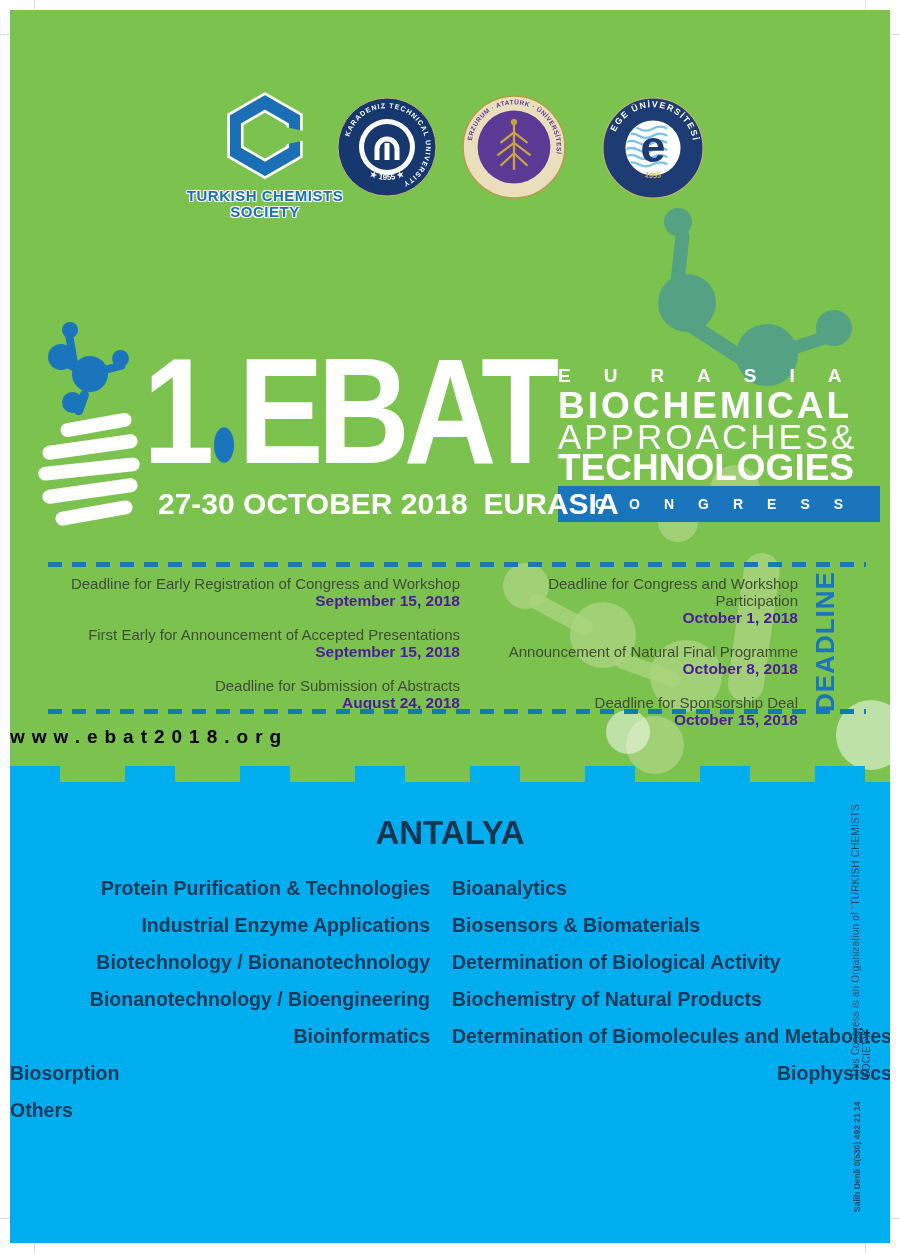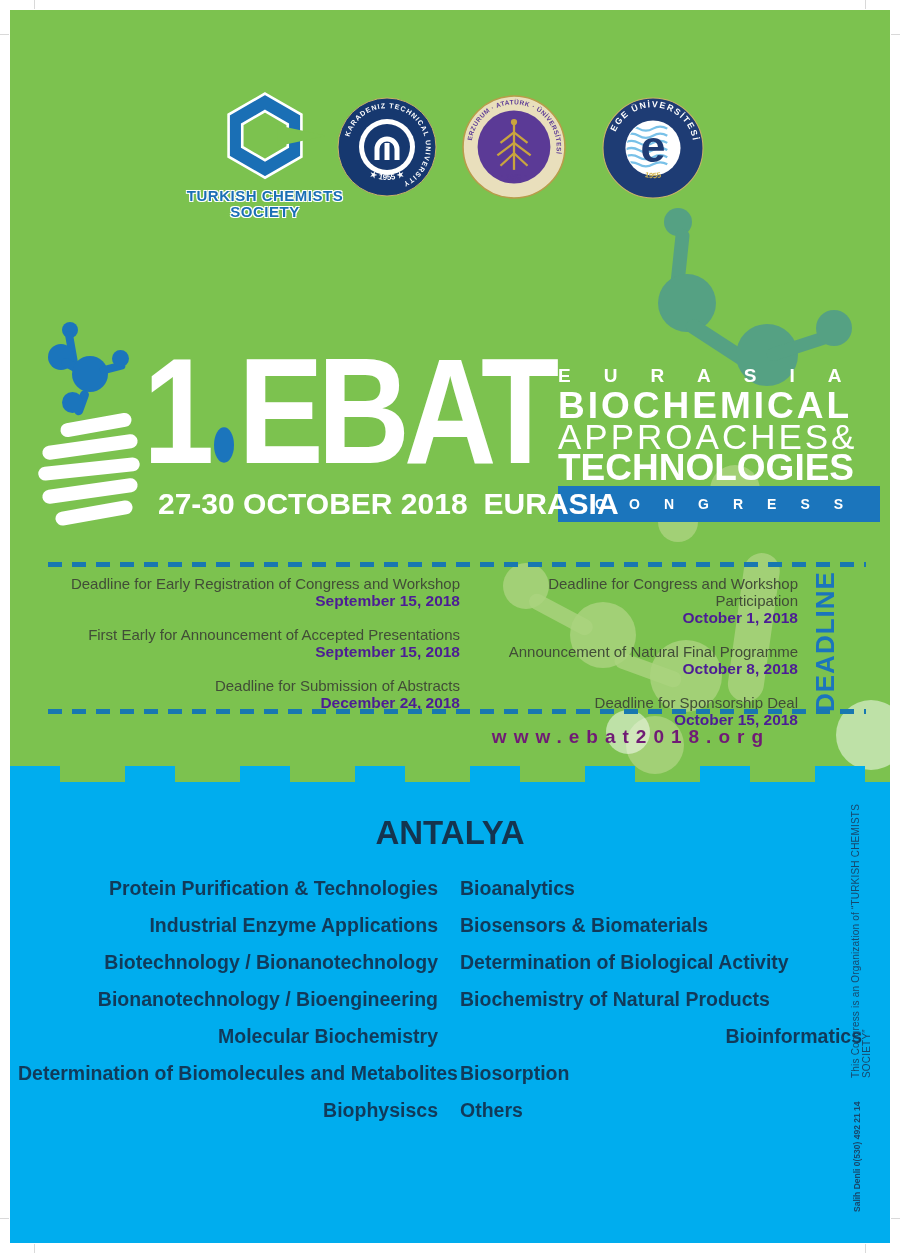--- a/index.html
+++ b/index.html
@@ -42,31 +42,31 @@
   
   .dash-line{position:absolute;left:38px;right:24px;height:5px;
              background:repeating-linear-gradient(90deg,#1878b0 0 14px,transparent 14px 24px);}
   .dl-col{position:absolute;text-align:right;color:#414d37;}
   .dl-item{margin-bottom:17px;}
   .dl-label{font-size:15px;line-height:17px;}
   .dl-date{font-size:15.5px;font-weight:bold;line-height:17px;color:#4c1d95;}
   .deadline-vert{position:absolute;left:800px;top:562px;height:140px;width:34px;
                  writing-mode:vertical-rl;transform:rotate(180deg);
                  color:#1b75bc;font-weight:bold;font-size:26px;letter-spacing:1px;}
-  .url{position:absolute;left:0;top:716px;width:760px;text-align:right;color:#701a75;
+  .url{position:absolute;left:0;top:716px;width:760px;text-align:left;color:#000000;
        font-weight:bold;font-size:19px;letter-spacing:7px;}
 
   
   .teeth{position:absolute;left:0;top:756px;width:880px;height:17px;
          background:repeating-linear-gradient(90deg,#00adee 0 50px,transparent 50px 115px);z-index:3;}
   .bottom{position:absolute;left:0;top:772px;width:880px;height:461px;background:#00adee;z-index:3;}
   .topics-head{position:absolute;left:0;top:32px;width:880px;text-align:center;
                color:#14344f;font-weight:bold;font-size:33px;letter-spacing:0;}
   .topics-grid{position:absolute;left:0;top:88px;width:844px;display:grid;
-               grid-template-columns:420px 1fr;column-gap:22px;row-gap:0;margin-left:8px;}
+               grid-template-columns:420px 1fr;column-gap:22px;row-gap:0;}
   .topics-grid .cell{height:37px;display:flex;align-items:center;color:#113a5a;
                      font-weight:bold;font-size:19.5px;white-space:nowrap;}
   .topics-grid .l{justify-content:flex-end;}
   .side-note{position:absolute;writing-mode:vertical-rl;transform:rotate(180deg);color:#16486e;}
   .org-note{left:840px;top:16px;height:280px;font-size:10px;letter-spacing:.2px;}
   .contact-note{left:842px;top:300px;height:130px;font-size:8.5px;font-weight:bold;}
 
   .crop{position:absolute;background:#d9d9d9;}
 </style>
 </head>
@@ -228,21 +228,21 @@
       <div class="dl-item">
         <div class="dl-label">Deadline for Early Registration of Congress and Workshop</div>
         <div class="dl-date">September 15, 2018</div>
       </div>
       <div class="dl-item">
         <div class="dl-label">First Early for Announcement of Accepted Presentations</div>
         <div class="dl-date">September 15, 2018</div>
       </div>
       <div class="dl-item">
         <div class="dl-label">Deadline for Submission of Abstracts</div>
-        <div class="dl-date">December 24, 2018</div>
+        <div class="dl-date">August 24, 2018</div>
       </div>
     </div>
 
     <div class="dl-col" style="left:470px;top:565px;width:318px;">
       <div class="dl-item">
         <div class="dl-label">Deadline for Congress and Workshop Participation</div>
         <div class="dl-date">October 1, 2018</div>
       </div>
       <div class="dl-item">
         <div class="dl-label">Announcement of Natural Final Programme</div>
@@ -267,21 +267,20 @@
 
       <div class="topics-grid">
         <div class="cell l">Protein Purification &amp; Technologies</div>
         <div class="cell">Bioanalytics</div>
         <div class="cell l">Industrial Enzyme Applications</div>
         <div class="cell">Biosensors &amp; Biomaterials</div>
         <div class="cell l">Biotechnology / Bionanotechnology</div>
         <div class="cell">Determination of Biological Activity</div>
         <div class="cell l">Bionanotechnology / Bioengineering</div>
         <div class="cell">Biochemistry of Natural Products</div>
-        <div class="cell l">Molecular Biochemistry</div>
         <div class="cell l">Bioinformatics</div>
         <div class="cell">Determination of Biomolecules and Metabolites</div>
         <div class="cell">Biosorption</div>
         <div class="cell l">Biophysiscs</div>
         <div class="cell">Others</div>
       </div>
 
       <div class="side-note org-note">This Congress is an Organization of “TURKISH CHEMISTS SOCIETY”</div>
       <div class="side-note contact-note">Salih Denli  0(530) 492 21 14</div>
     </div>

